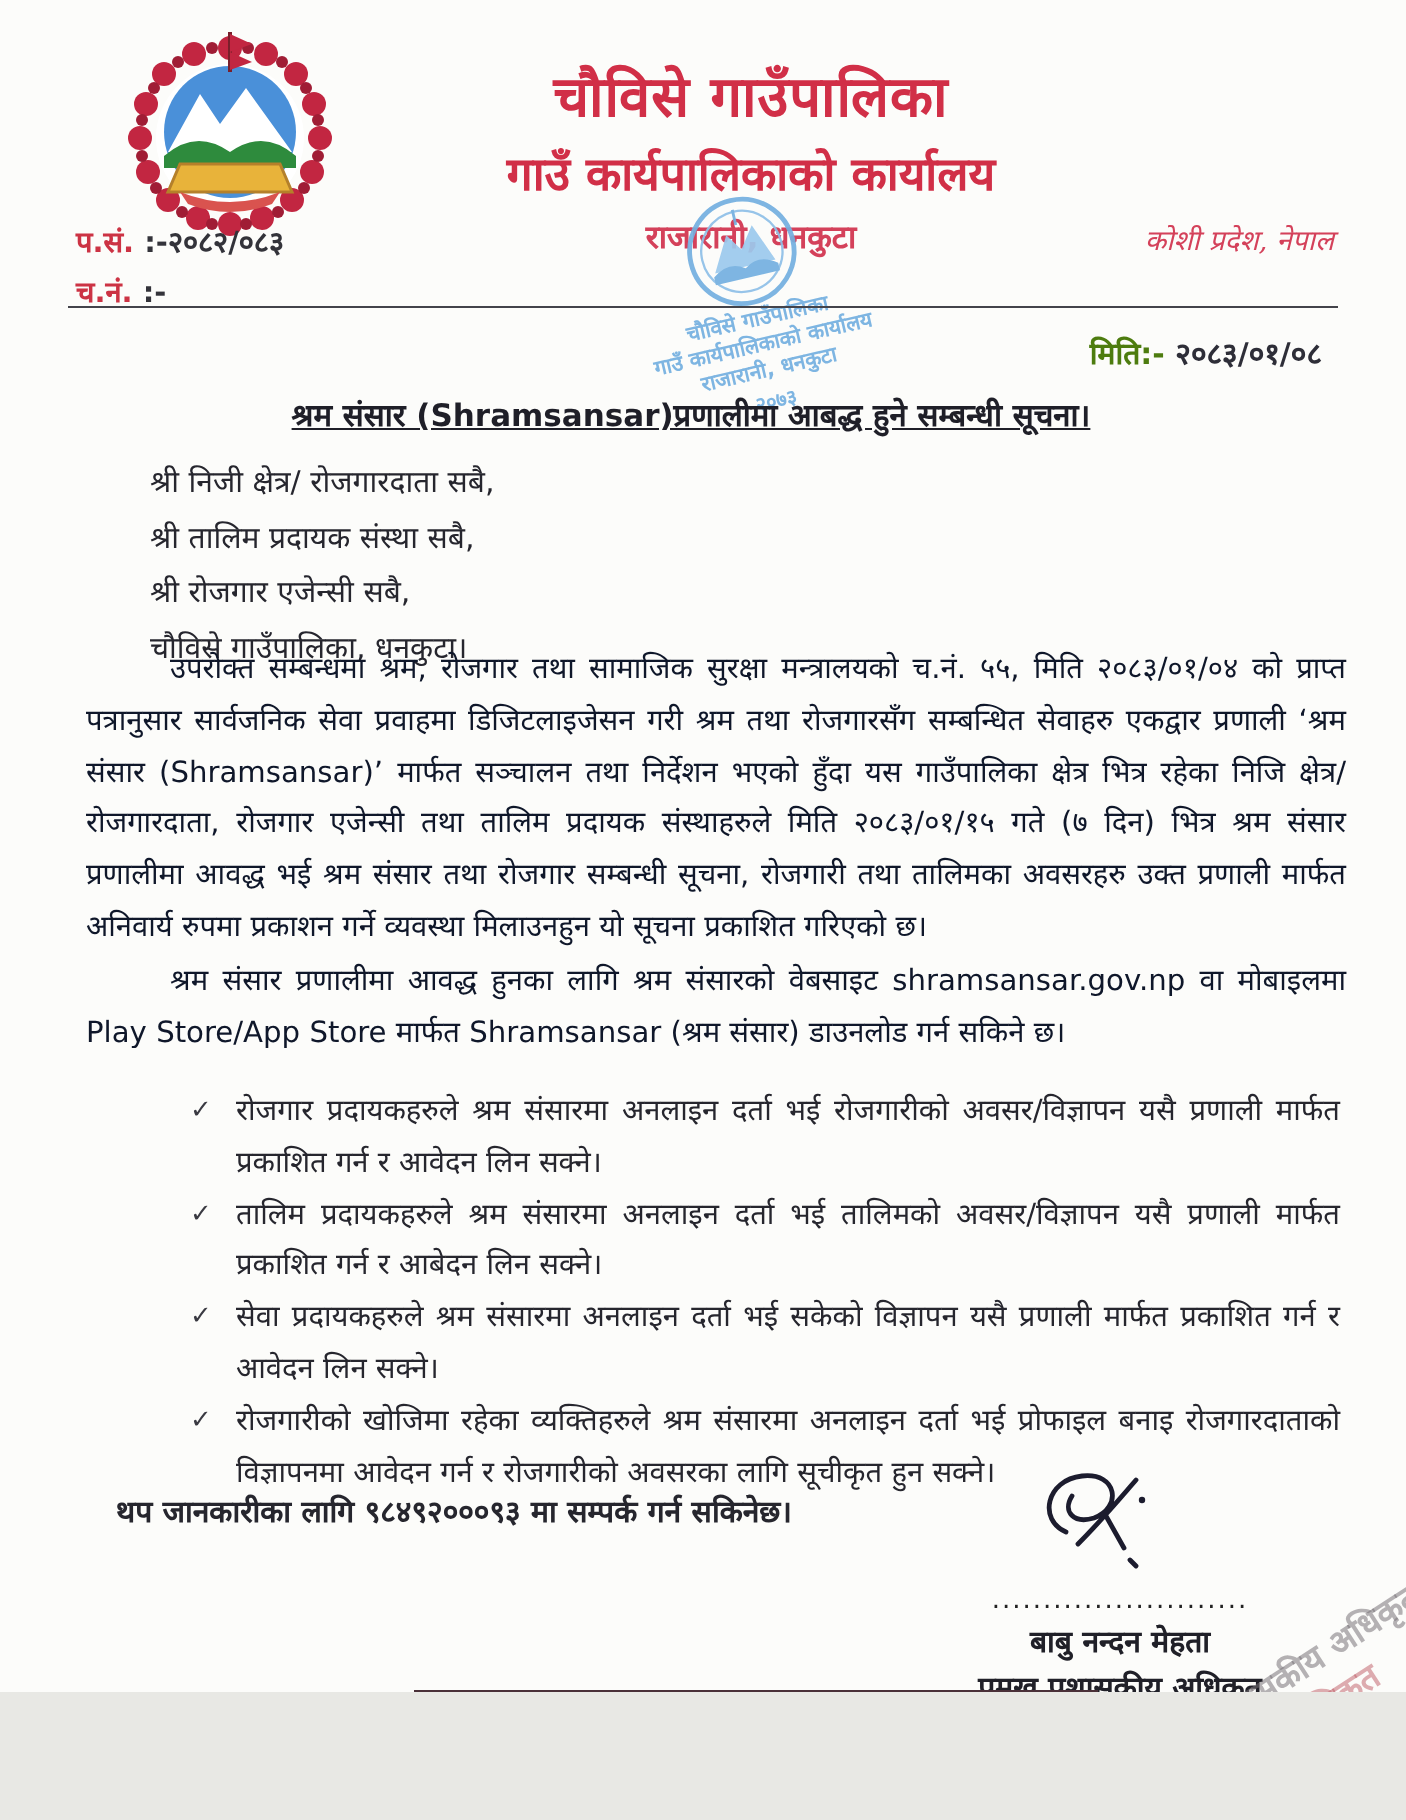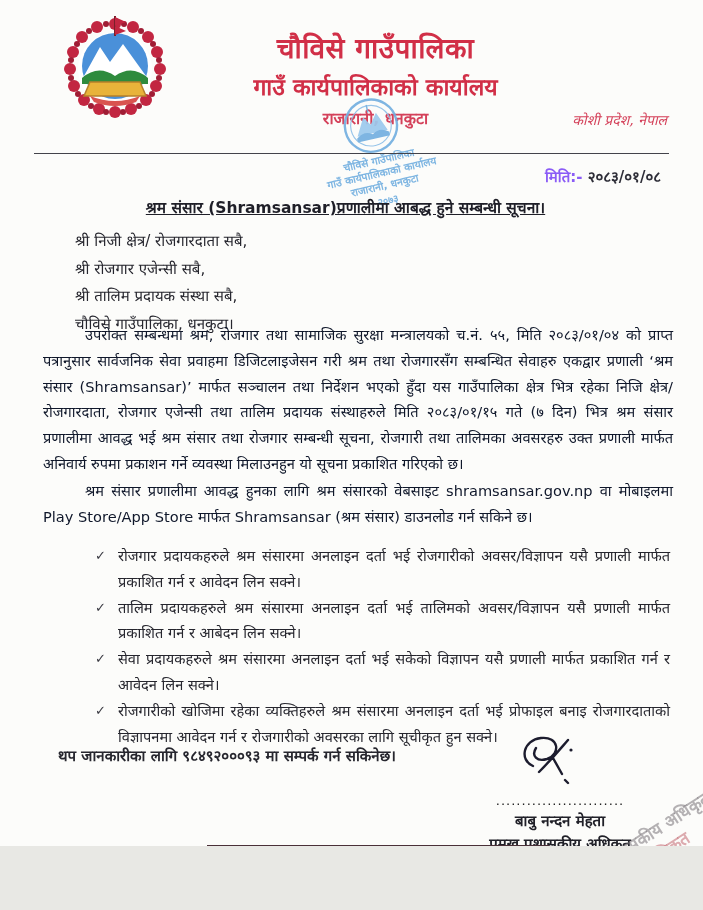--- a/index.html
+++ b/index.html
@@ -18,21 +18,21 @@
   .title-block{position:absolute;left:0;right:0;top:28px;text-align:center;padding-left:48px;}
   .title-main{font-size:28px;font-weight:bold;color:#d12f47;letter-spacing:.5px;}
   .title-sub{font-size:23px;font-weight:bold;color:#d12f47;margin-top:4px;}
   .title-addr{font-size:16px;font-weight:bold;color:#d4415a;margin-top:5px;}
   .ref-block{position:absolute;left:38px;top:110px;font-size:14.5px;font-weight:bold;line-height:25px;}
   .ref-label{color:#cc3344;}
   .ref-value{color:#33333a;}
   .province{position:absolute;right:36px;top:110px;font-size:14px;color:#d4415a;font-style:italic;font-family:"DejaVu Serif", serif;}
   .hrule{position:absolute;left:34px;right:34px;top:153px;border-top:1.6px solid #43434a;}
   .date-line{position:absolute;right:42px;top:166px;font-size:15px;font-weight:bold;}
-  .date-label{color:#8b5cf6;}
+  .date-label{color:#4d7c0f;}
   .date-value{color:#2e2e38;}
   
   .stamp{position:absolute;left:302px;top:96px;width:150px;text-align:center;
          color:#74b0e0;transform:rotate(-13deg);opacity:.92;pointer-events:none;}
   .stamp svg{display:block;margin:0 auto;}
   .stamp-line{font-size:10.5px;font-weight:bold;line-height:13px;}
   .stamp-year{font-size:10px;font-weight:bold;margin-top:1px;}
   
   .subject{position:absolute;left:0;right:12px;top:196px;text-align:center;
            font-size:15.5px;font-weight:bold;text-decoration:underline;color:#1f1f28;}
@@ -119,20 +119,30 @@
     <polygon points="55,3 66,8 55,12" fill="#c22641"></polygon>
     <polygon points="55,12 66,17 55,21" fill="#c22641"></polygon>
   </svg>
 
   <div class="title-block">
     <div class="title-main">चौविसे गाउँपालिका</div>
     <div class="title-sub">गाउँ कार्यपालिकाको कार्यालय</div>
     <div class="title-addr">राजारानी, धनकुटा</div>
   </div>
 
+  <div class="ref-block">
+    <div>
+      <span class="ref-label">प.सं.</span>
+      <span class="ref-value">:-२०८२/०८३</span>
+    </div>
+    <div>
+      <span class="ref-label">च.नं.</span>
+      <span class="ref-value">:-</span>
+    </div>
+  </div>
 
   <div class="province">कोशी प्रदेश, नेपाल</div>
 
   <div class="stamp">
     <svg width="58" height="58" viewBox="0 0 60 60">
       <circle cx="30" cy="30" r="27" fill="none" stroke="#74b0e0" stroke-width="2.5"></circle>
       <circle cx="30" cy="30" r="21" fill="none" stroke="#8fc0e8" stroke-width="1.2"></circle>
       <polygon points="14,38 24,20 30,29 38,18 46,38" fill="#9ccaee"></polygon>
       <path d="M13,40 Q22,33 30,39 Q38,33 47,40 L47,44 L13,44 Z" fill="#74b0e0"></path>
       <line x1="30" y1="8" x2="30" y2="16" stroke="#74b0e0" stroke-width="1.5"></line>
@@ -147,22 +157,22 @@
 
   <div class="date-line">
     <span class="date-label">मिति:-</span>
     <span class="date-value">२०८३/०१/०८</span>
   </div>
 
   <div class="subject">श्रम संसार (Shramsansar)प्रणालीमा आबद्ध हुने सम्बन्धी सूचना।</div>
 
   <div class="addressees">
     <div>श्री निजी क्षेत्र/ रोजगारदाता सबै,</div>
+    <div>श्री तालिम प्रदायक संस्था सबै,</div>
     <div>श्री रोजगार एजेन्सी सबै,</div>
-    <div>श्री तालिम प्रदायक संस्था सबै,</div>
     <div>चौविसे गाउँपालिका, धनकुटा।</div>
   </div>
 
   <div class="body-text para1"><span class="indent"></span><span>उपरोक्त सम्बन्धमा श्रम, रोजगार तथा सामाजिक सुरक्षा मन्त्रालयको च.नं. ५५, मिति २०८३/०१/०४ को प्राप्त पत्रानुसार सार्वजनिक सेवा प्रवाहमा डिजिटलाइजेसन गरी श्रम तथा रोजगारसँग सम्बन्धित सेवाहरु एकद्वार प्रणाली ‘श्रम संसार (Shramsansar)’ मार्फत सञ्चालन तथा निर्देशन भएको हुँदा यस गाउँपालिका क्षेत्र भित्र रहेका निजि क्षेत्र/रोजगारदाता, रोजगार एजेन्सी तथा तालिम प्रदायक संस्थाहरुले मिति २०८३/०१/१५ गते (७ दिन) भित्र श्रम संसार प्रणालीमा आवद्ध भई श्रम संसार तथा रोजगार सम्बन्धी सूचना, रोजगारी तथा तालिमका अवसरहरु उक्त प्रणाली मार्फत अनिवार्य रुपमा प्रकाशन गर्ने व्यवस्था मिलाउनहुन यो सूचना प्रकाशित गरिएको छ।</span></div>
 
   <div class="body-text para2"><span class="indent"></span><span>श्रम संसार प्रणालीमा आवद्ध हुनका लागि श्रम संसारको वेबसाइट shramsansar.gov.np वा मोबाइलमा Play Store/App Store मार्फत Shramsansar (श्रम संसार) डाउनलोड गर्न सकिने छ।</span></div>
 
   <div class="bullets">
     <div class="bullet">
       <span class="check">✓</span>

